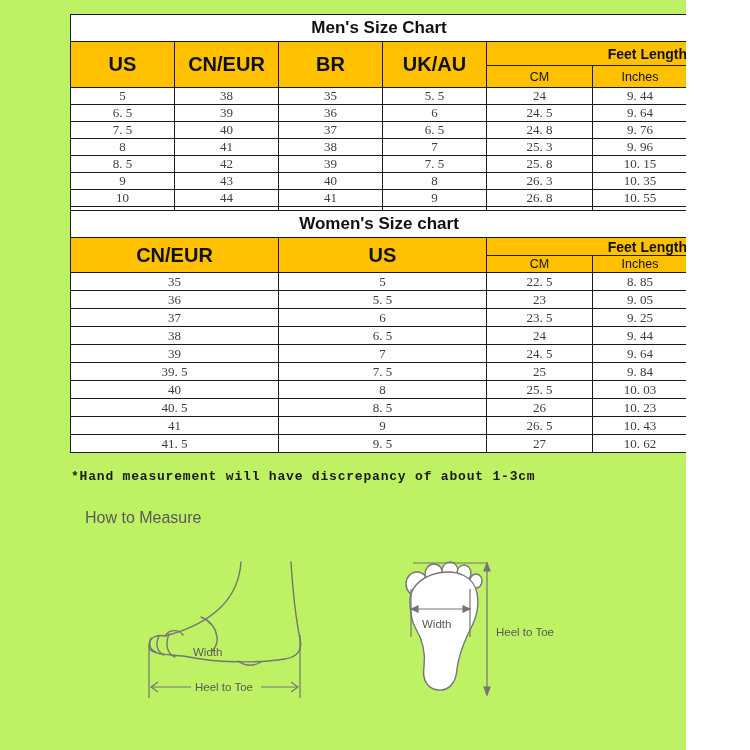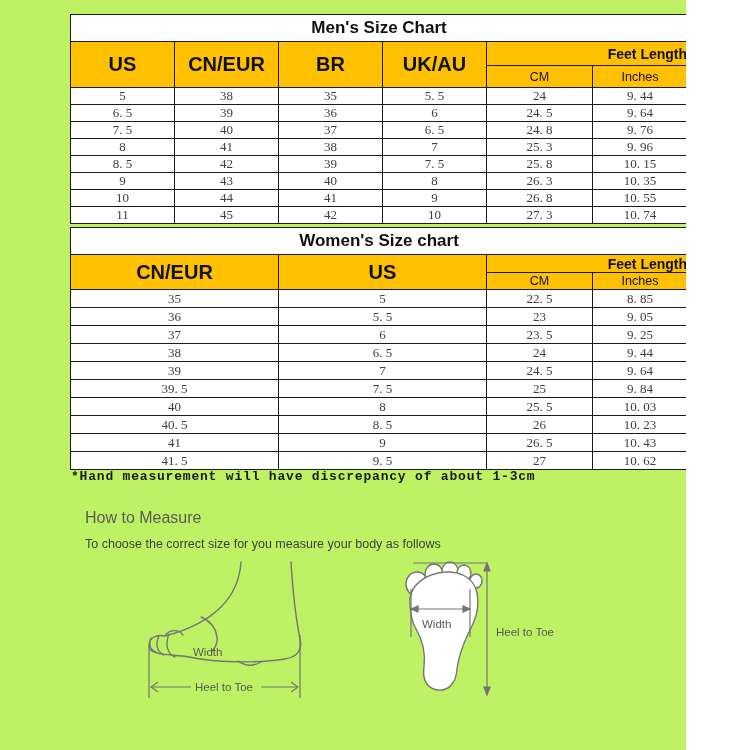--- a/index.html
+++ b/index.html
@@ -8,21 +8,21 @@
     position:relative; width:686px; height:750px; background:#bef264;
     font-family:"Liberation Sans", sans-serif; overflow:hidden;
   }
 
   
   table.size-table {
     position:absolute; left:70px; border-collapse:collapse; table-layout:fixed;
     width:617px; background:#fff;
   }
   #men-table   { top:14px; }
-  #women-table { top:227px; }
+  #women-table { top:210px; }
   .size-table th, .size-table td {
     border:1px solid var(--border,#1a1a1a); text-align:center; vertical-align:middle;
     overflow:hidden; white-space:nowrap;
   }
   .tbl-title {
     height:27px; font-size:17px; font-weight:bold; color:#111;
     font-family:"Liberation Sans", sans-serif; background:#fff;
   }
   .hdr {
     background:var(--header-bg,#FFC000); color:#111; font-weight:bold; font-size:20px;
@@ -248,21 +248,20 @@
           <td>10. 62</td>
         </tr>
       </tbody>
   </table>
 
   <div class="notes">
     <div>*Hand measurement will have discrepancy of about 1-3cm</div>
   </div>
 
   <div class="htm-heading">How to Measure</div>
-  <div class="htm-sub">To choose the correct size for you measure your body as follows</div>
 
   <div class="diagram" id="diagram-side">
     <svg width="168" height="146" viewBox="0 0 168 146">
       <g fill="none" stroke="#757575" stroke-width="1.4" stroke-linecap="round">
 
         <path d="M148,5 C150,38 153,62 157,82 C160,93 154,100 142,102
                  C112,107 70,105 46,100 C28,97 6,99 6,89 C6,81 13,77 22,79
                  C45,73 64,64 78,50 C92,36 97,20 98,5"></path>
 
         <path d="M8,81 C5,87 7,93 13,95 M16,79 C12,87 14,95 21,98 M26,77 C22,87 24,97 32,100"></path>

